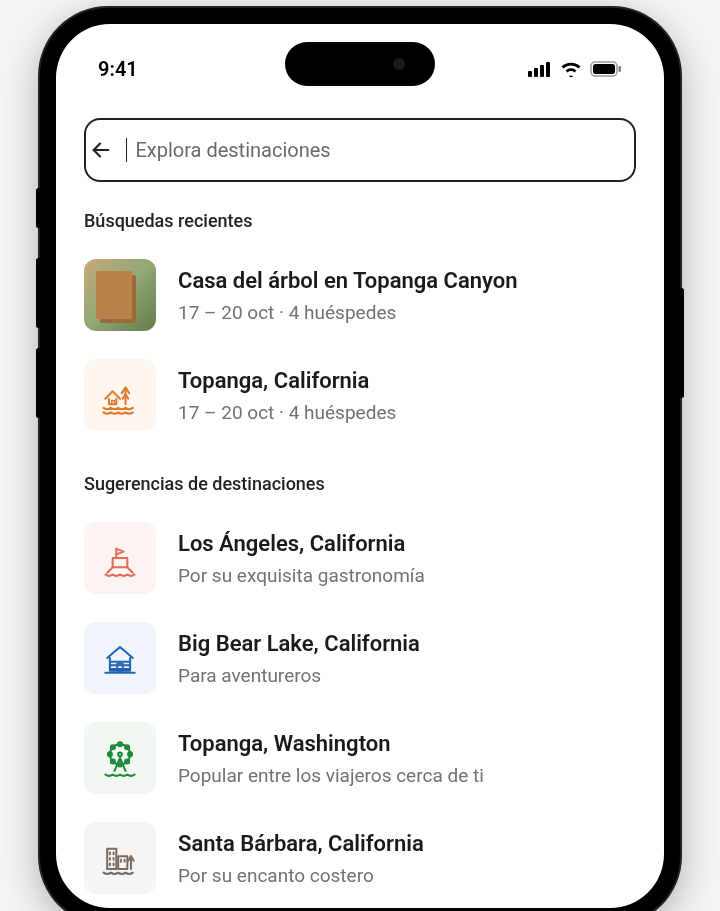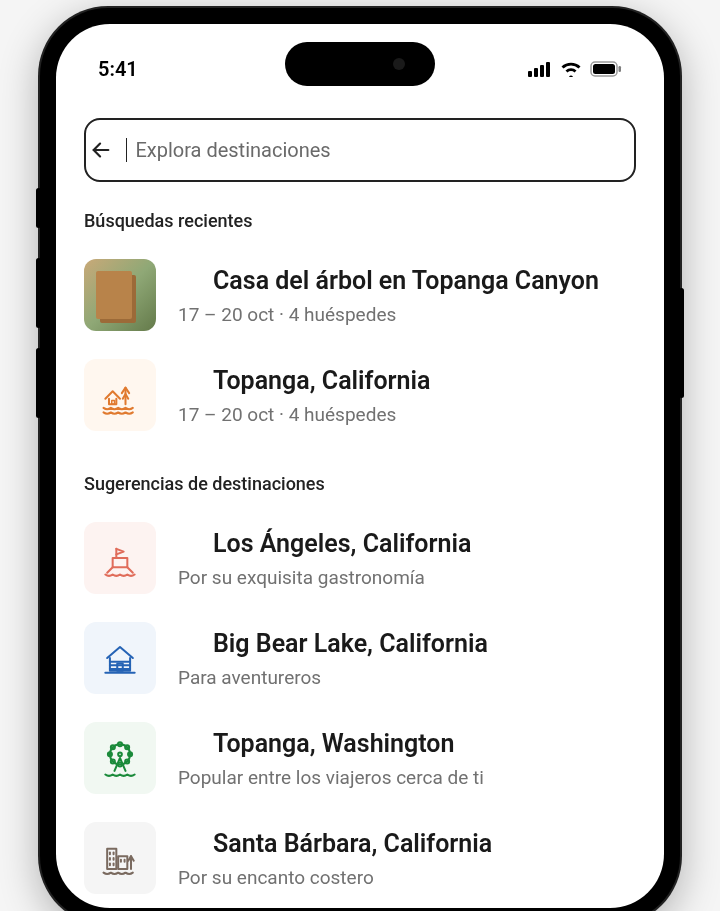--- a/index.html
+++ b/index.html
@@ -126,25 +126,24 @@
       border-radius: 2px;
       box-shadow: 4px 4px 0 #9c6a38;
     }
     .thumb-orange { background: #fff7ef; }
     .thumb-blue { background: #f0f5fb; }
     .thumb-red { background: #fdf3f1; }
     .thumb-green { background: #f1f8f2; }
     .thumb-gray { background: #f5f5f5; }
     .item-text { flex: 1; }
     .item-title {
-      font-size: 25px;
+      font-size: 22px;
       font-weight: 600;
       color: #1a1a1a;
       line-height: 1.35;
-      margin-left: 35px;
     }
     .item-sub {
       font-size: 19px;
       color: #717171;
       margin-top: 6px;
     }
     
     .side-btn { position: absolute; background: #000; border-radius: 3px; }
     .side-left-1 { left: -4px; top: 180px; width: 5px; height: 40px; }
     .side-left-2 { left: -4px; top: 250px; width: 5px; height: 70px; }
@@ -159,21 +158,21 @@
   <div class="side-btn side-left-2"></div>
   <div class="side-btn side-left-3"></div>
   <div class="side-btn side-right"></div>
 
   <div class="phone-screen">
     <div class="notch">
         <div class="notch-dot"></div>
       </div>
 
     <div class="status-bar">
-      <div>5:41</div>
+      <div>9:41</div>
       <div class="status-right">
         <svg width="24" height="16" viewBox="0 0 24 16">
             <rect x="0" y="10" width="4" height="6" rx="1" fill="#000"></rect>
             <rect x="6" y="7" width="4" height="9" rx="1" fill="#000"></rect>
             <rect x="12" y="4" width="4" height="12" rx="1" fill="#000"></rect>
             <rect x="18" y="1" width="4" height="15" rx="1" fill="#000"></rect>
           </svg>
         <svg width="22" height="16" viewBox="0 0 22 16">
             <path d="M11 14.5 a2 2 0 1 0 0.01 0 M5.5 9.5 a8 8 0 0 1 11 0 l-2 2 a5 5 0 0 0 -7 0 z M1.5 5.5 a14 14 0 0 1 19 0 l-2 2 a11 11 0 0 0 -15 0 z" fill="#000"></path>
           </svg>

